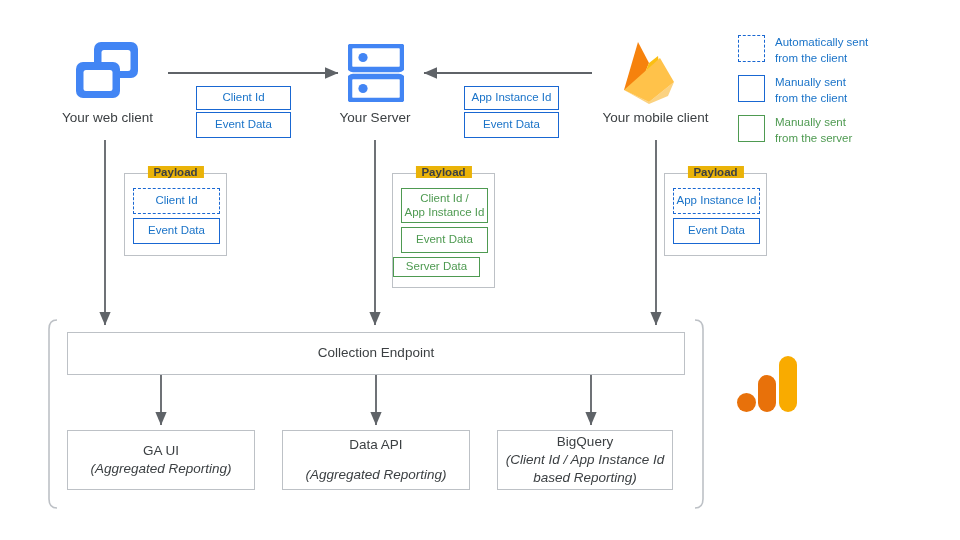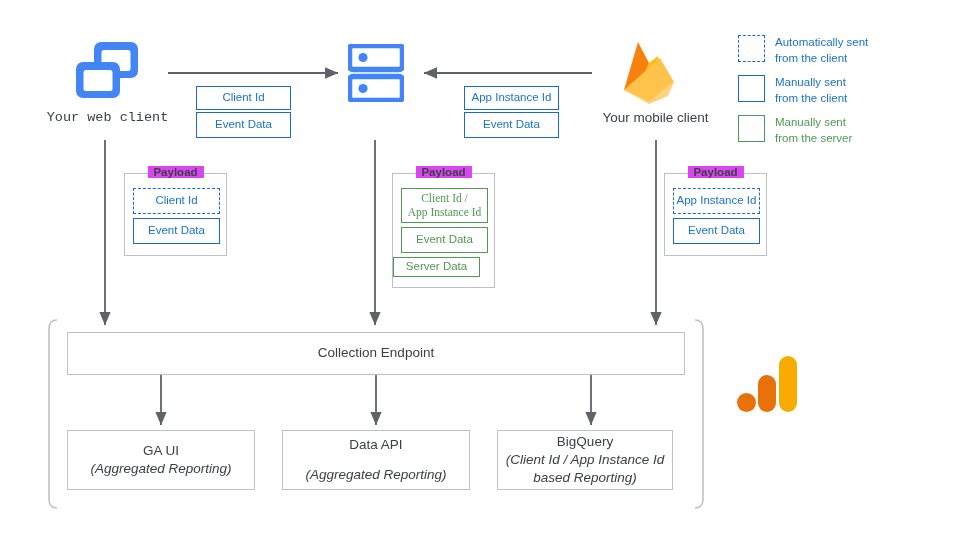--- a/index.html
+++ b/index.html
@@ -53,21 +53,21 @@
     position: absolute;
     box-sizing: border-box;
     border: 1px solid #bdc1c6;
     background: #ffffff;
   }
   .payload-title {
     position: absolute;
     top: -8px;
     left: 50%;
     transform: translateX(-50%);
-    background: #d946ef;
+    background: #eab308;
     padding: 0 6px;
     font-size: 11.5px;
     font-weight: bold;
     color: #3c4043;
     white-space: nowrap;
   }
 
   
   .gbox {
     position: absolute;
@@ -153,30 +153,31 @@
   </svg>
 
   <div class="abs" style="left:74px;top:40px;">
     <svg width="66" height="62" viewBox="0 0 66 62">
       <rect x="20" y="2" width="44" height="36" rx="7" fill="#4285f4"></rect>
       <rect x="27.5" y="10" width="29" height="21" rx="2.5" fill="#ffffff"></rect>
       <rect x="2" y="22" width="44" height="36" rx="7" fill="#4285f4"></rect>
       <rect x="9.5" y="30" width="29" height="21" rx="2.5" fill="#ffffff"></rect>
     </svg>
   </div>
-  <div class="node-label" style="left:25px;top:110px;width:165px;font-family:Liberation Mono, monospace;">Your web client</div>
+  <div class="node-label" style="left:25px;top:110px;width:165px;">Your web client</div>
 
   <div class="abs" style="left:348px;top:44px;">
     <svg width="56" height="58" viewBox="0 0 56 58">
       <rect x="1.5" y="1.5" width="53" height="24" rx="3.5" fill="none" stroke="#4285f4" stroke-width="5.5"></rect>
       <circle cx="15" cy="13.5" r="4.6" fill="#4285f4"></circle>
       <rect x="1.5" y="32.5" width="53" height="24" rx="3.5" fill="none" stroke="#4285f4" stroke-width="5.5"></rect>
       <circle cx="15" cy="44.5" r="4.6" fill="#4285f4"></circle>
     </svg>
   </div>
+  <div class="node-label" style="left:295px;top:110px;width:160px;">Your Server</div>
 
   <div class="abs" style="left:618px;top:38px;">
     <svg width="62" height="68" viewBox="0 0 62 68">
       <path d="M6,52 L20,4 L31,25 L20,52 Z" fill="#f6820d"></path>
       <path d="M20,52 L31,25 L40,18 L44,52 Z" fill="#fbbc05" opacity="0.95"></path>
       <path d="M6,52 L42,20 L56,44 L31,64 Z" fill="#ffc24a"></path>
       <path d="M6,52 L31,64 L56,44 L50,58 L31,66 Z" fill="#f9b42d" opacity="0.6"></path>
     </svg>
   </div>
   <div class="node-label" style="left:568px;top:110px;width:175px;">Your mobile client</div>
@@ -188,21 +189,21 @@
   <div class="chip" style="left:464px;top:112px;width:95px;height:26px;">Event Data</div>
 
   <div class="payload" style="left:124px;top:173px;width:103px;height:83px;">
     <div class="payload-title">Payload</div>
     <div class="chip dashed" style="left:8px;top:14px;width:87px;height:26px;">Client Id</div>
     <div class="chip" style="left:8px;top:44px;width:87px;height:26px;">Event Data</div>
   </div>
 
   <div class="payload" style="left:392px;top:173px;width:103px;height:115px;">
     <div class="payload-title">Payload</div>
-    <div class="chip green" style="left:8px;top:14px;width:87px;height:35px;flex-direction:column;font-family:Liberation Serif, serif;">
+    <div class="chip green" style="left:8px;top:14px;width:87px;height:35px;flex-direction:column;">
       <span>Client Id /</span>
       <span>App Instance Id</span>
     </div>
     <div class="chip green" style="left:8px;top:53px;width:87px;height:26px;">Event Data</div>
     <div class="chip green" style="left:0;top:83px;width:87px;height:20px;">Server Data</div>
   </div>
 
   <div class="payload" style="left:664px;top:173px;width:103px;height:83px;">
     <div class="payload-title">Payload</div>
     <div class="chip dashed" style="left:8px;top:14px;width:87px;height:26px;">App Instance Id</div>

